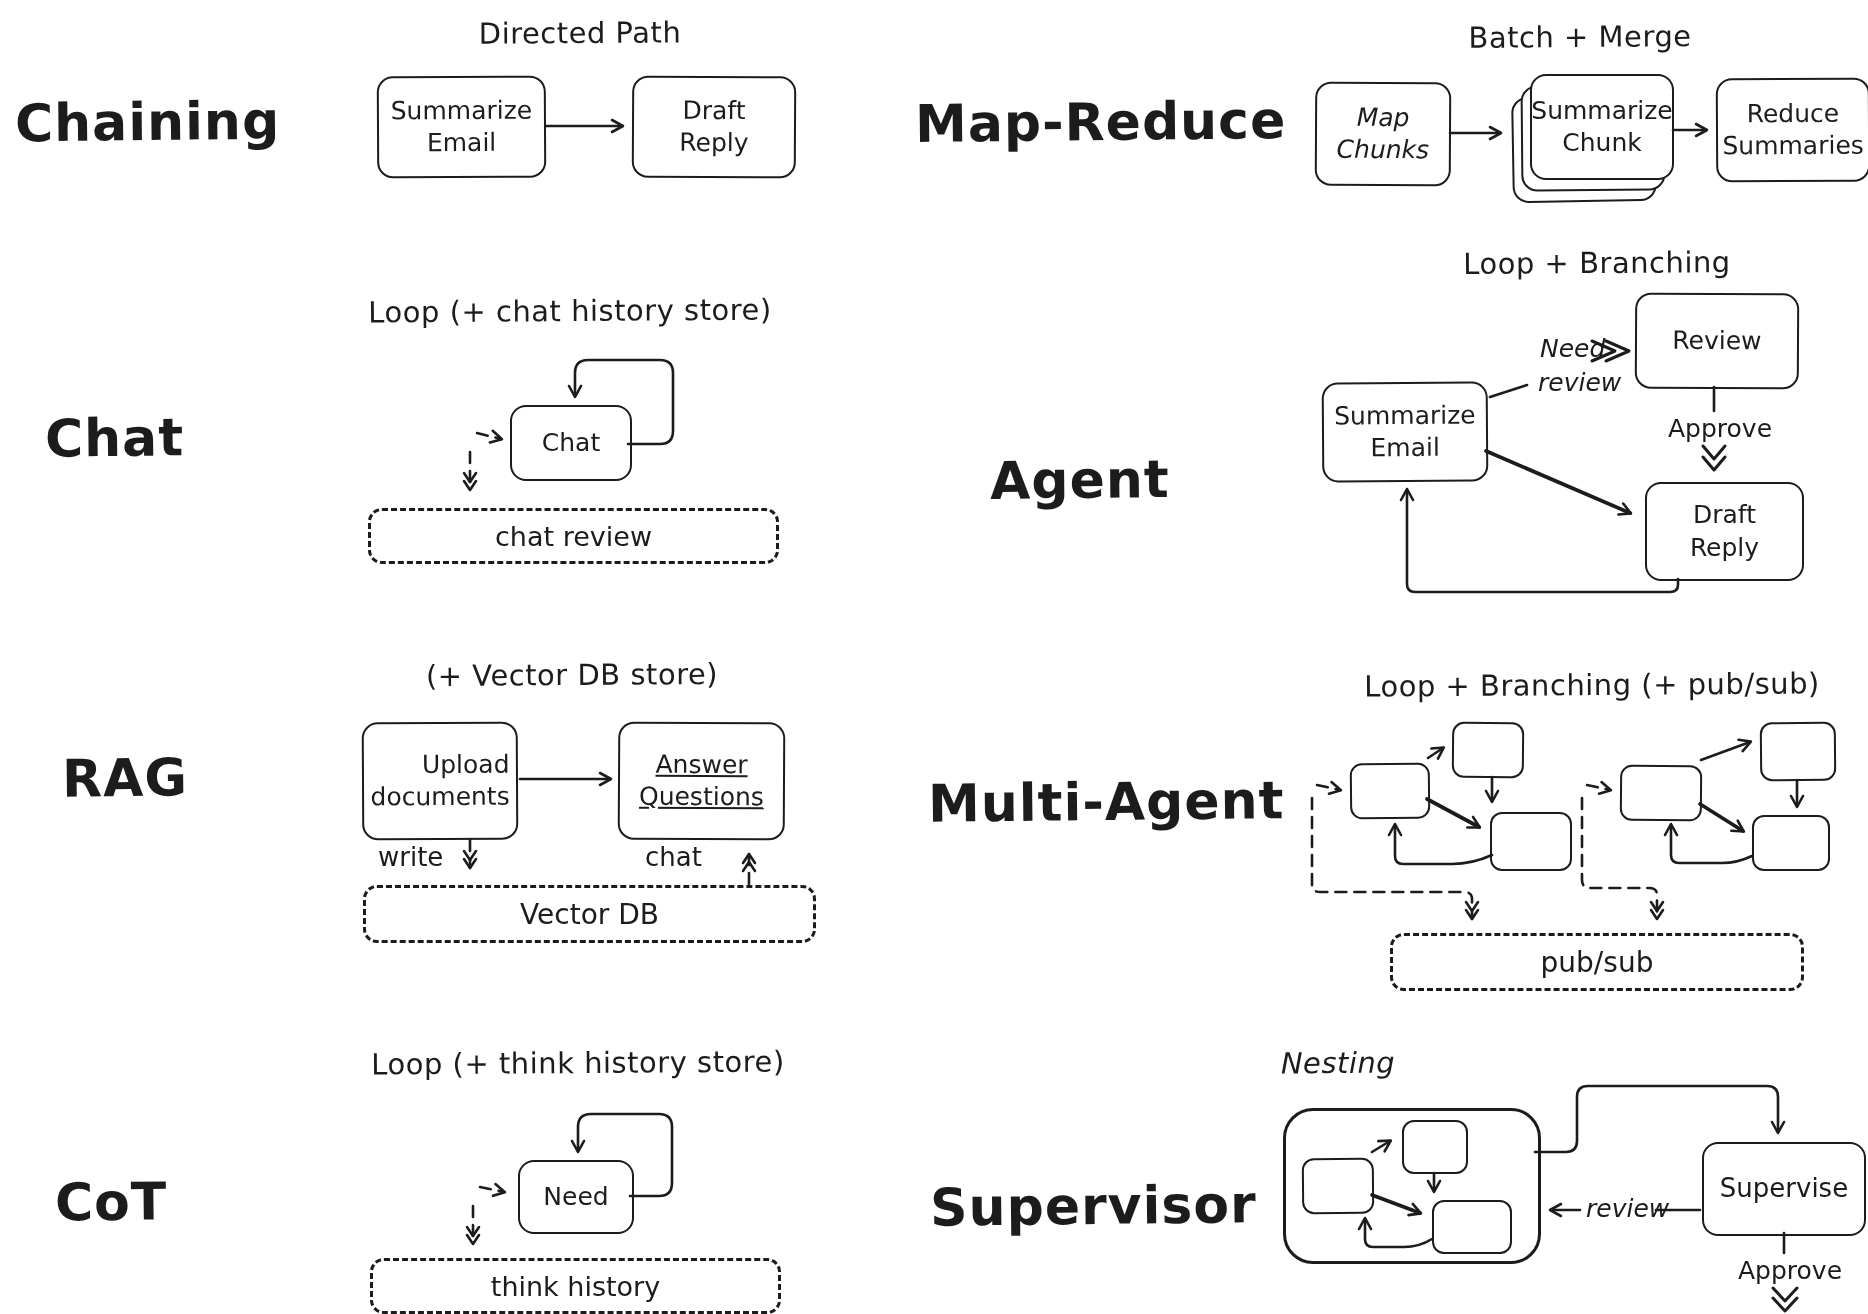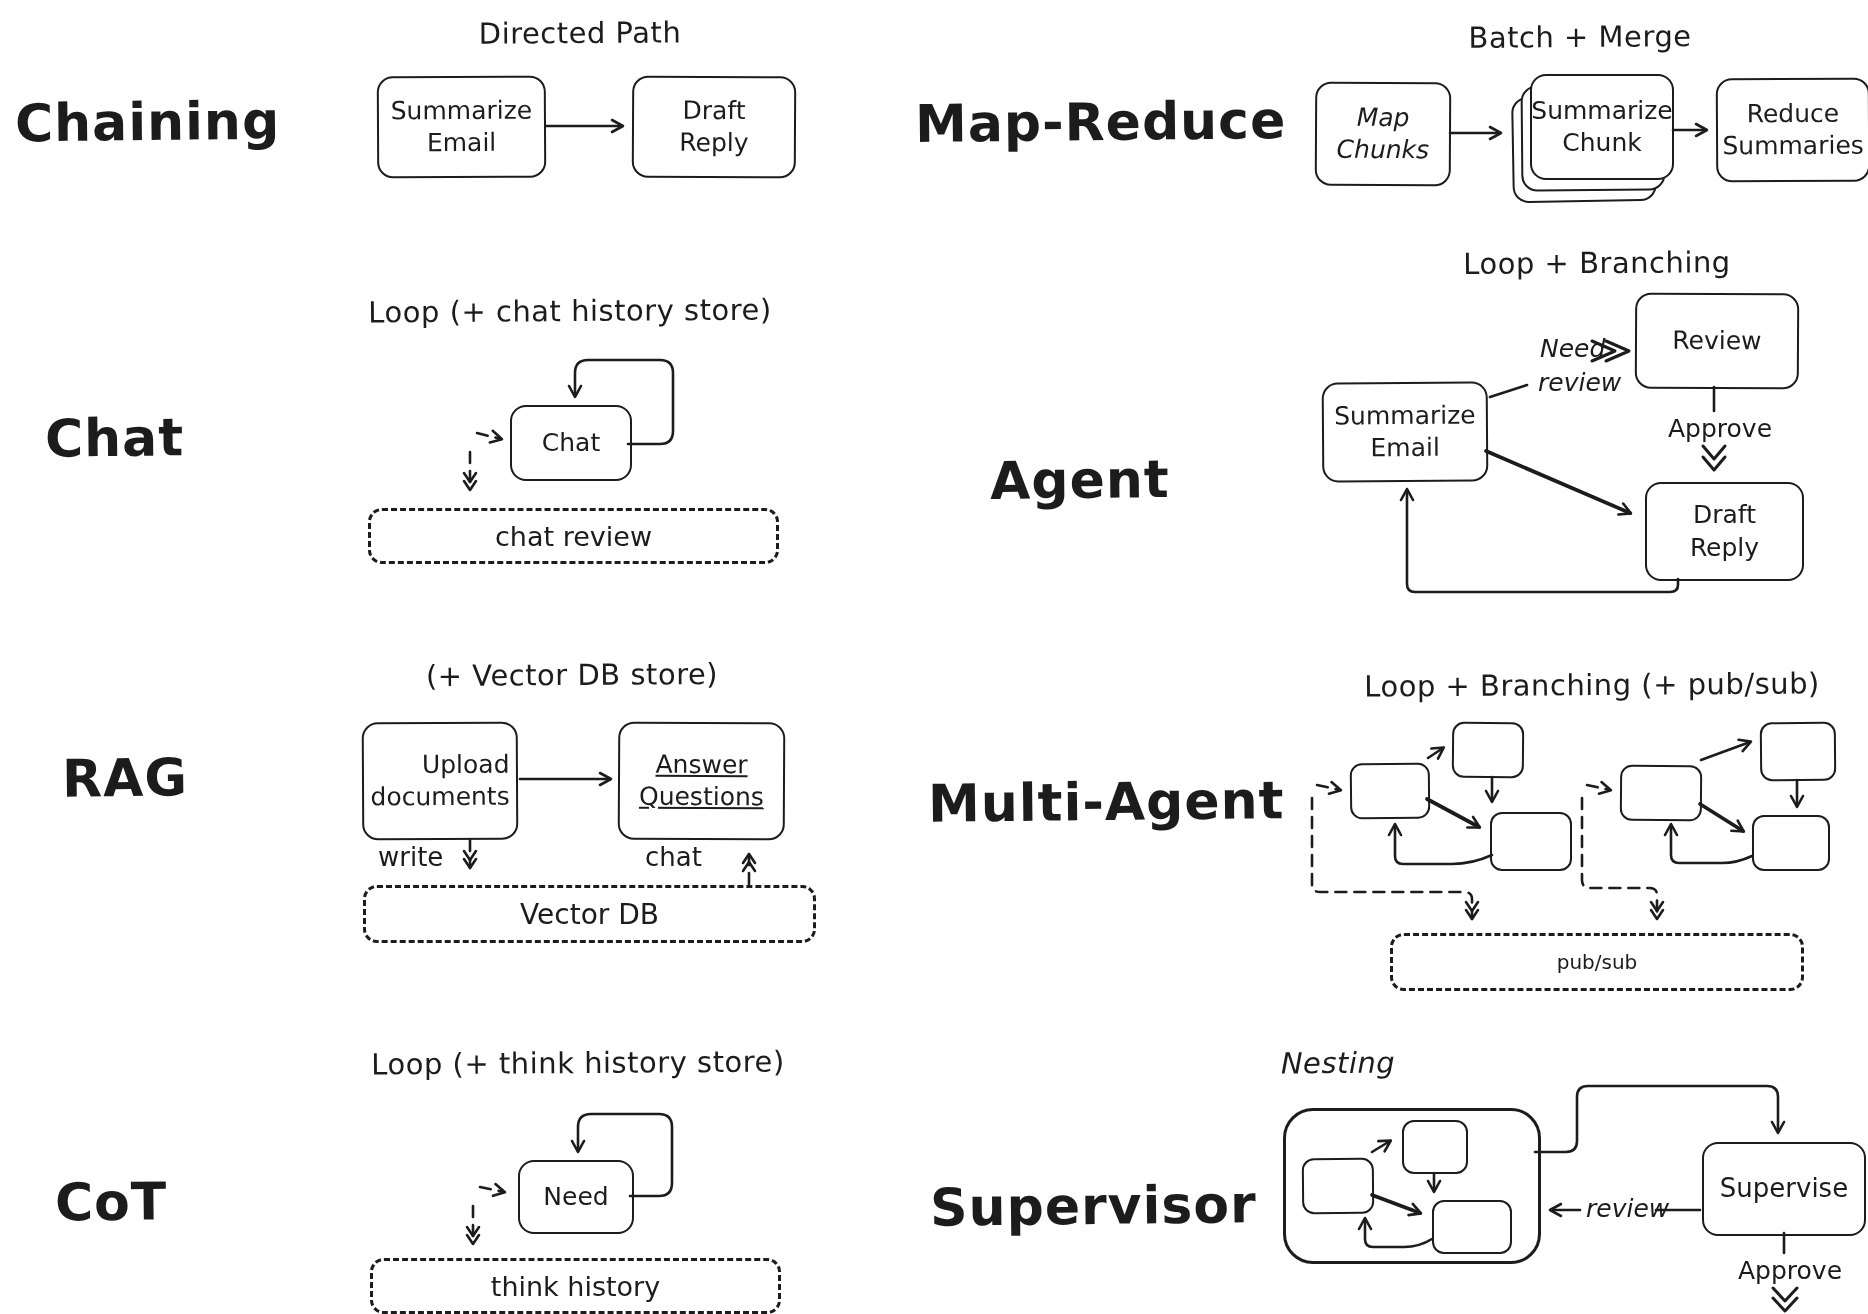--- a/index.html
+++ b/index.html
@@ -99,21 +99,21 @@
 <div class="edgelabel" style="left:378px;top:842px;font-size:26px;">write</div>
 <div class="edgelabel" style="left:645px;top:842px;font-size:26px;">chat</div>
 <div class="store" style="left:363px;top:885px;width:447px;height:52px;font-size:28px;">Vector DB</div>
 
 <div class="smallnode" style="left:1350px;top:763px;width:76px;height:52px;transform:rotate(-0.6deg);"></div>
 <div class="smallnode" style="left:1452px;top:722px;width:68px;height:52px;transform:rotate(0.5deg);"></div>
 <div class="smallnode" style="left:1490px;top:812px;width:78px;height:55px;"></div>
 <div class="smallnode" style="left:1620px;top:765px;width:78px;height:52px;transform:rotate(0.5deg);"></div>
 <div class="smallnode" style="left:1760px;top:722px;width:72px;height:55px;transform:rotate(-0.5deg);"></div>
 <div class="smallnode" style="left:1752px;top:815px;width:74px;height:52px;"></div>
-<div class="store" style="left:1390px;top:933px;width:408px;height:52px;font-size:20px;">pub/sub</div>
+<div class="store" style="left:1390px;top:933px;width:408px;height:52px;font-size:28px;">pub/sub</div>
 
 <div class="node" style="left:518px;top:1160px;width:112px;height:70px;">Need</div>
 <div class="store" style="left:370px;top:1258px;width:405px;height:50px;">think history</div>
 
 <div class="container-box" style="left:1283px;top:1108px;width:252px;height:150px;"></div>
 <div class="smallnode" style="left:1302px;top:1158px;width:68px;height:52px;transform:rotate(-0.5deg);"></div>
 <div class="smallnode" style="left:1402px;top:1120px;width:62px;height:50px;"></div>
 <div class="smallnode" style="left:1432px;top:1200px;width:76px;height:50px;"></div>
 <div class="node" style="left:1702px;top:1142px;width:160px;height:90px;font-size:26px;">Supervise</div>
 <div class="edgelabel" style="left:1586px;top:1194px;font-style:italic;">review</div>

